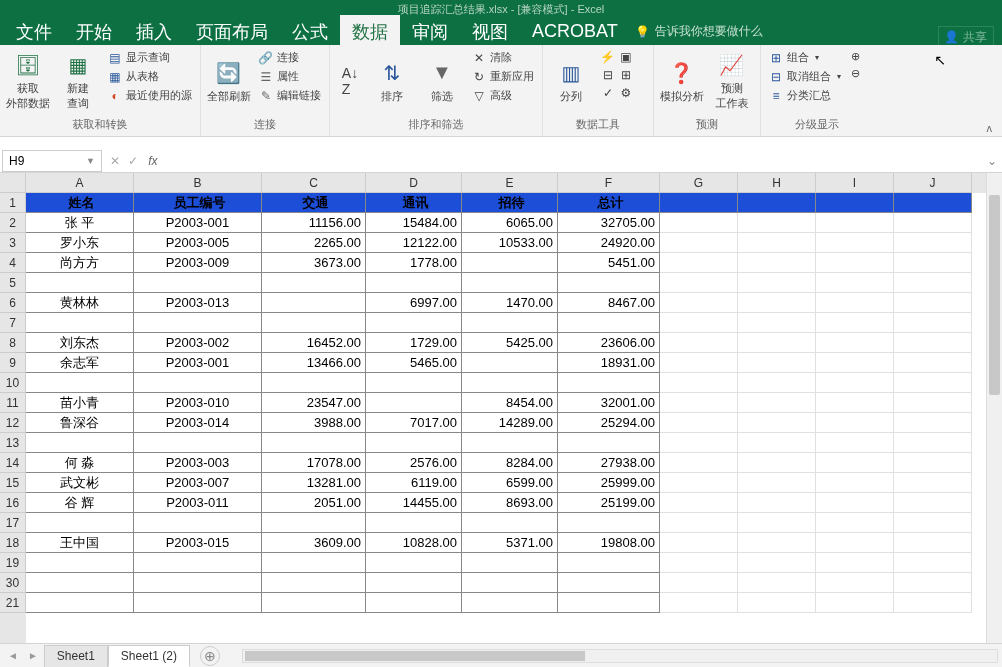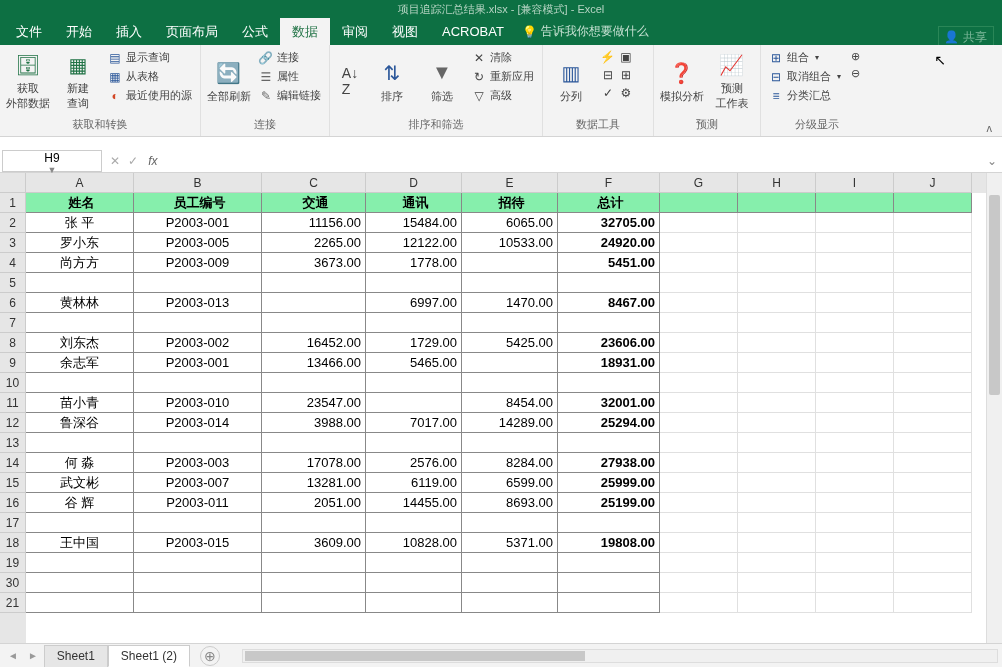--- a/index.html
+++ b/index.html
@@ -4,21 +4,21 @@
 <style>
 * { box-sizing: border-box; margin: 0; padding: 0; font-family: "Microsoft YaHei", "Segoe UI", sans-serif; }
 body { width: 1002px; height: 667px; background: #fff; overflow: hidden; font-size: 12px; position: relative; }
 
 
 .titlebar { height: 18px; background: #0d7043; color: #fff; display: flex; align-items: center; justify-content: center; font-size: 11px; }
 .titlebar .title { color: #b6d4c3; }
 
 
 .tabs { height: 27px; background: #0d7043; display: flex; align-items: center; padding: 0 4px; gap: 0; }
-.tab { color: #fff; padding: 5px 12px; font-size: 13px; cursor: pointer; }
+.tab { color: #fff; padding: 5px 12px; font-size: 18px; cursor: pointer; }
 .tab.active { background: #f3f3f3; color: #217346; }
 .tell-me { color: #c5e0d1; font-size: 12px; margin-left: 6px; display: flex; align-items: center; gap: 4px; }
 .share-btn { position: absolute; right: 8px; top: 26px; color: #7db89a; font-size: 12px; border: 1px solid #2a8657; padding: 2px 6px; }
 
 
 .cursor-arrow { position: absolute; right: 56px; top: 52px; color: #000; font-size: 14px; z-index: 50; }
 
 
 .ribbon { height: 92px; background: #f3f3f3; border-bottom: 1px solid #d4d4d4; display: flex; align-items: stretch; }
 .rgroup { border-right: 1px solid #e0e0e0; padding: 2px 6px; display: flex; flex-direction: column; justify-content: space-between; }
@@ -32,42 +32,42 @@
 .collapse-caret { position: absolute; right: 10px; bottom: 2px; font-size: 11px; color: #666; cursor: pointer; }
 
 
 .ico-green { color: #217346; }
 .ico-blue { color: #2b579a; }
 .ico-orange { color: #d24726; }
 .ico-gray { color: #666; }
 
 
 .fbar { height: 24px; border-bottom: 1px solid #d4d4d4; display: flex; align-items: center; background: #fff; margin-top: 12px; }
-.namebox { width: 100px; height: 22px; border: 1px solid #ccc; margin: 0 2px; padding: 0 6px; display: flex; align-items: center; justify-content: space-between; background: #fff; font-size: 12px; flex-direction: column; }
+.namebox { width: 100px; height: 22px; border: 1px solid #ccc; margin: 0 2px; padding: 0 6px; display: flex; align-items: center; justify-content: space-between; background: #fff; font-size: 12px; }
 .namebox .dd { color: #888; font-size: 9px; }
 .fbox-btns { display: flex; gap: 8px; padding: 0 6px; color: #aaa; }
 .fx { font-style: italic; color: #666; padding: 0 4px; }
 .formula-input { flex: 1; height: 22px; border: none; outline: none; font-size: 12px; }
 .fbar-expand { width: 20px; text-align: center; color: #888; cursor: pointer; }
 
 
 .sheet { position: relative; height: 470px; background: #fff; overflow: hidden; }
 .corner { position: absolute; left: 0; top: 0; width: 26px; height: 20px; background: #e6e6e6; border-right: 1px solid #ccc; border-bottom: 1px solid #ccc; }
 .colheads { position: absolute; left: 26px; top: 0; right: 16px; height: 20px; display: flex; background: #e6e6e6; }
 .colhead { border-right: 1px solid #ccc; border-bottom: 1px solid #ccc; display: flex; align-items: center; justify-content: center; color: #333; font-size: 12px; }
 .rowheads { position: absolute; left: 0; top: 20px; width: 26px; bottom: 0; background: #e6e6e6; }
 .rowhead { height: 20px; border-right: 1px solid #ccc; border-bottom: 1px solid #ccc; display: flex; align-items: center; justify-content: center; color: #333; font-size: 12px; }
 .cells { position: absolute; left: 26px; top: 20px; right: 16px; bottom: 0; }
 .row { display: flex; height: 20px; }
 .cell { border-right: 1px solid #e0e0e0; border-bottom: 1px solid #e0e0e0; padding: 0 4px; display: flex; align-items: center; font-size: 13px; color: #000; overflow: hidden; }
 .cell.bordered { border-right: 1px solid #888; border-bottom: 1px solid #888; }
-.cell.header { background: #86efac; font-weight: bold; justify-content: center; border-right: 1px solid #888; border-bottom: 1px solid #888; padding-left: 8px; }
+.cell.header { background: #1d4ed8; font-weight: bold; justify-content: center; border-right: 1px solid #888; border-bottom: 1px solid #888; padding-left: 8px; }
 .cell.center { justify-content: center; }
 .cell.right { justify-content: flex-end; }
-.cell.bold { font-weight: bold; }
+.cell.bold { font-weight: normal; }
 .vscroll { position: absolute; right: 0; top: 0; width: 16px; bottom: 0; background: #f0f0f0; border-left: 1px solid #ddd; }
 .vscroll .thumb { position: absolute; left: 2px; right: 2px; top: 22px; height: 200px; background: #c8c8c8; border-radius: 2px; }
 
 
 .sheettabs-bar { height: 24px; border-top: 1px solid #d4d4d4; background: #f3f3f3; display: flex; align-items: center; padding: 0 4px; gap: 2px; }
 .nav-arr { color: #999; font-size: 10px; padding: 0 4px; cursor: pointer; }
 .sheettab { padding: 3px 12px; background: #e6e6e6; border: 1px solid #ccc; border-bottom: none; font-size: 12px; color: #333; cursor: pointer; }
 .sheettab.active { background: #fff; border-bottom: 1px solid #fff; font-weight: 500; }
 .addsheet { width: 20px; height: 20px; border: 1px solid #ccc; border-radius: 50%; display: flex; align-items: center; justify-content: center; color: #888; margin-left: 8px; cursor: pointer; font-size: 14px; }
 .hscroll { flex: 1; margin-left: 20px; height: 14px; background: #f0f0f0; position: relative; border: 1px solid #ddd; }

